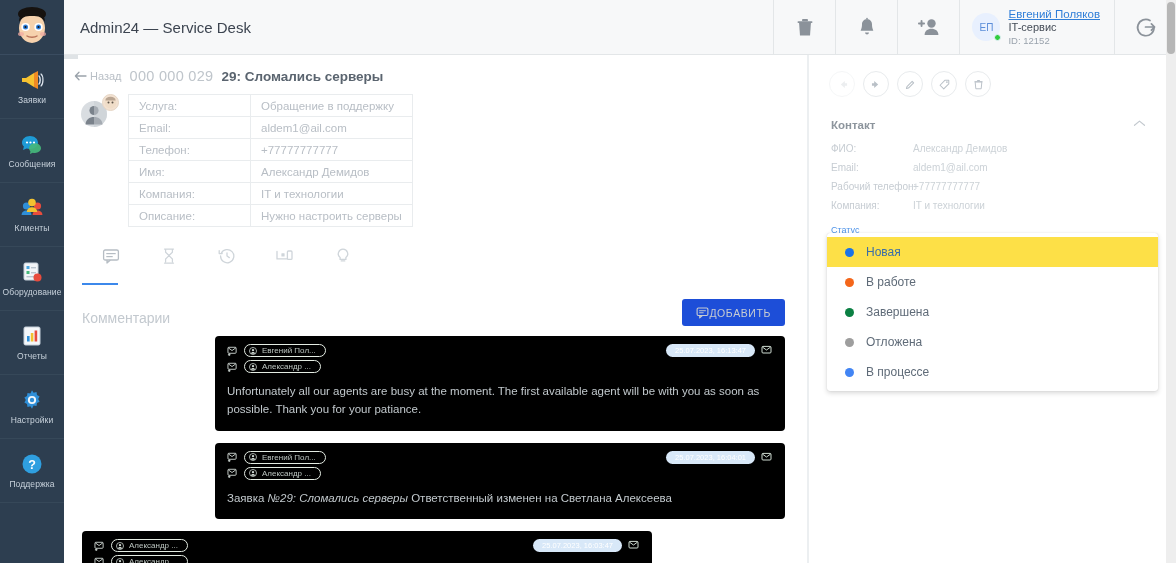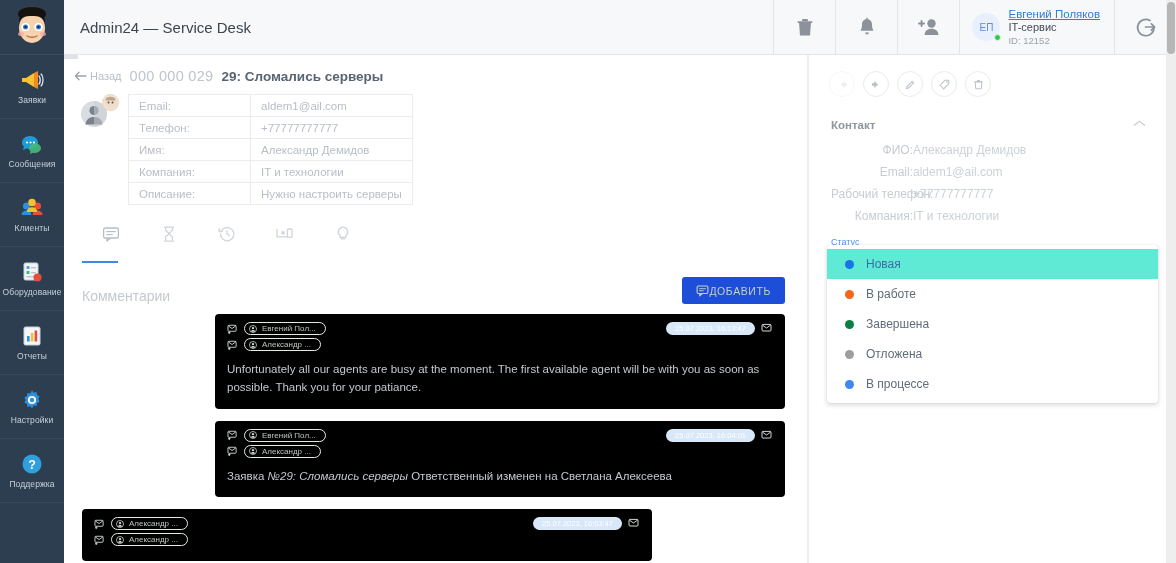--- a/index.html
+++ b/index.html
@@ -166,21 +166,21 @@
   .created-pill {
     border: 1px solid #e6e9ec; border-radius: 11px; padding: 3px 13px;
     font-size: 9px; color: #c4cad0; white-space: nowrap;
   }
   .rp-section-head {
     display: flex; align-items: flex-start; justify-content: space-between;
     padding: 22px 30px 0 22px;
   }
   .rp-section-title { font-size: 11.5px; color: #8d959d; font-weight: bold; }
   .rp-fields { padding: 12px 22px 0 22px; display: flex; flex-direction: column; gap: 8px; }
-  .rp-field { display: flex; font-size: 12px; text-align: right; }
+  .rp-field { display: flex; font-size: 10px; }
   .rp-k { width: 82px; color: #c6ccd2; white-space: nowrap; }
   .rp-v { color: #ccd2d7; white-space: nowrap; }
 
   .rp-select { padding: 16px 24px 0 22px; }
   .rp-select-label { font-size: 9px; color: #c8ced4; margin-bottom: 2px; }
   .rp-select-value {
     display: flex; align-items: center; justify-content: space-between;
     border-bottom: 1px solid #e4e8eb; padding-bottom: 5px;
     font-size: 12.5px; color: #9aa2aa; cursor: pointer;
   }
@@ -190,21 +190,21 @@
   .status-menu {
     position: absolute; left: 18px; right: 18px; top: 22px;
     background: #fff; border-radius: 3px;
     box-shadow: 0 2px 5px rgba(0,0,0,.16), 0 0 1px rgba(0,0,0,.18);
     padding: 4px 0; z-index: 40;
   }
   .status-opt {
     display: flex; align-items: center; gap: 12px; height: 30px;
     padding: 0 18px; cursor: pointer; font-size: 12px; color: #5f6b78;
   }
-  .status-opt.selected { background: #5eead4; color: #3a6ea8; }
+  .status-opt.selected { background: #fde047; color: #3a6ea8; }
   .sdot { width: 9px; height: 9px; border-radius: 50%; flex: 0 0 9px; }
 
   
   .vscroll-track {
     position: absolute; right: 0; top: 0; width: 9px; height: 100%;
     background: #f1f1f1;
   }
   .vscroll-thumb {
     position: absolute; right: 1px; width: 7px; border-radius: 4px; background: #c1c1c1;
   }
@@ -394,20 +394,24 @@
                 <circle cx="6.5" cy="6.5" r="6" fill="#f0ddc8"></circle>
                 <path d="M1.4 4.4c0-2.3 2.2-3.6 5.1-3.6s5.1 1.3 5.1 3.6z" fill="#b9a592"></path>
                 <circle cx="4.5" cy="6.6" r="1" fill="#5b5248"></circle>
                 <circle cx="8.5" cy="6.6" r="1" fill="#5b5248"></circle>
               </svg>
             </span>
           </div>
 
           <table class="field-table">
             <tbody>
+              <tr>
+                <td class="k">Услуга:</td>
+                <td class="v">Обращение в поддержку</td>
+              </tr>
               <tr>
                 <td class="k">Email:</td>
                 <td class="v">aldem1@ail.com</td>
               </tr>
               <tr>
                 <td class="k">Телефон:</td>
                 <td class="v">+77777777777</td>
               </tr>
               <tr>
                 <td class="k">Имя:</td>

